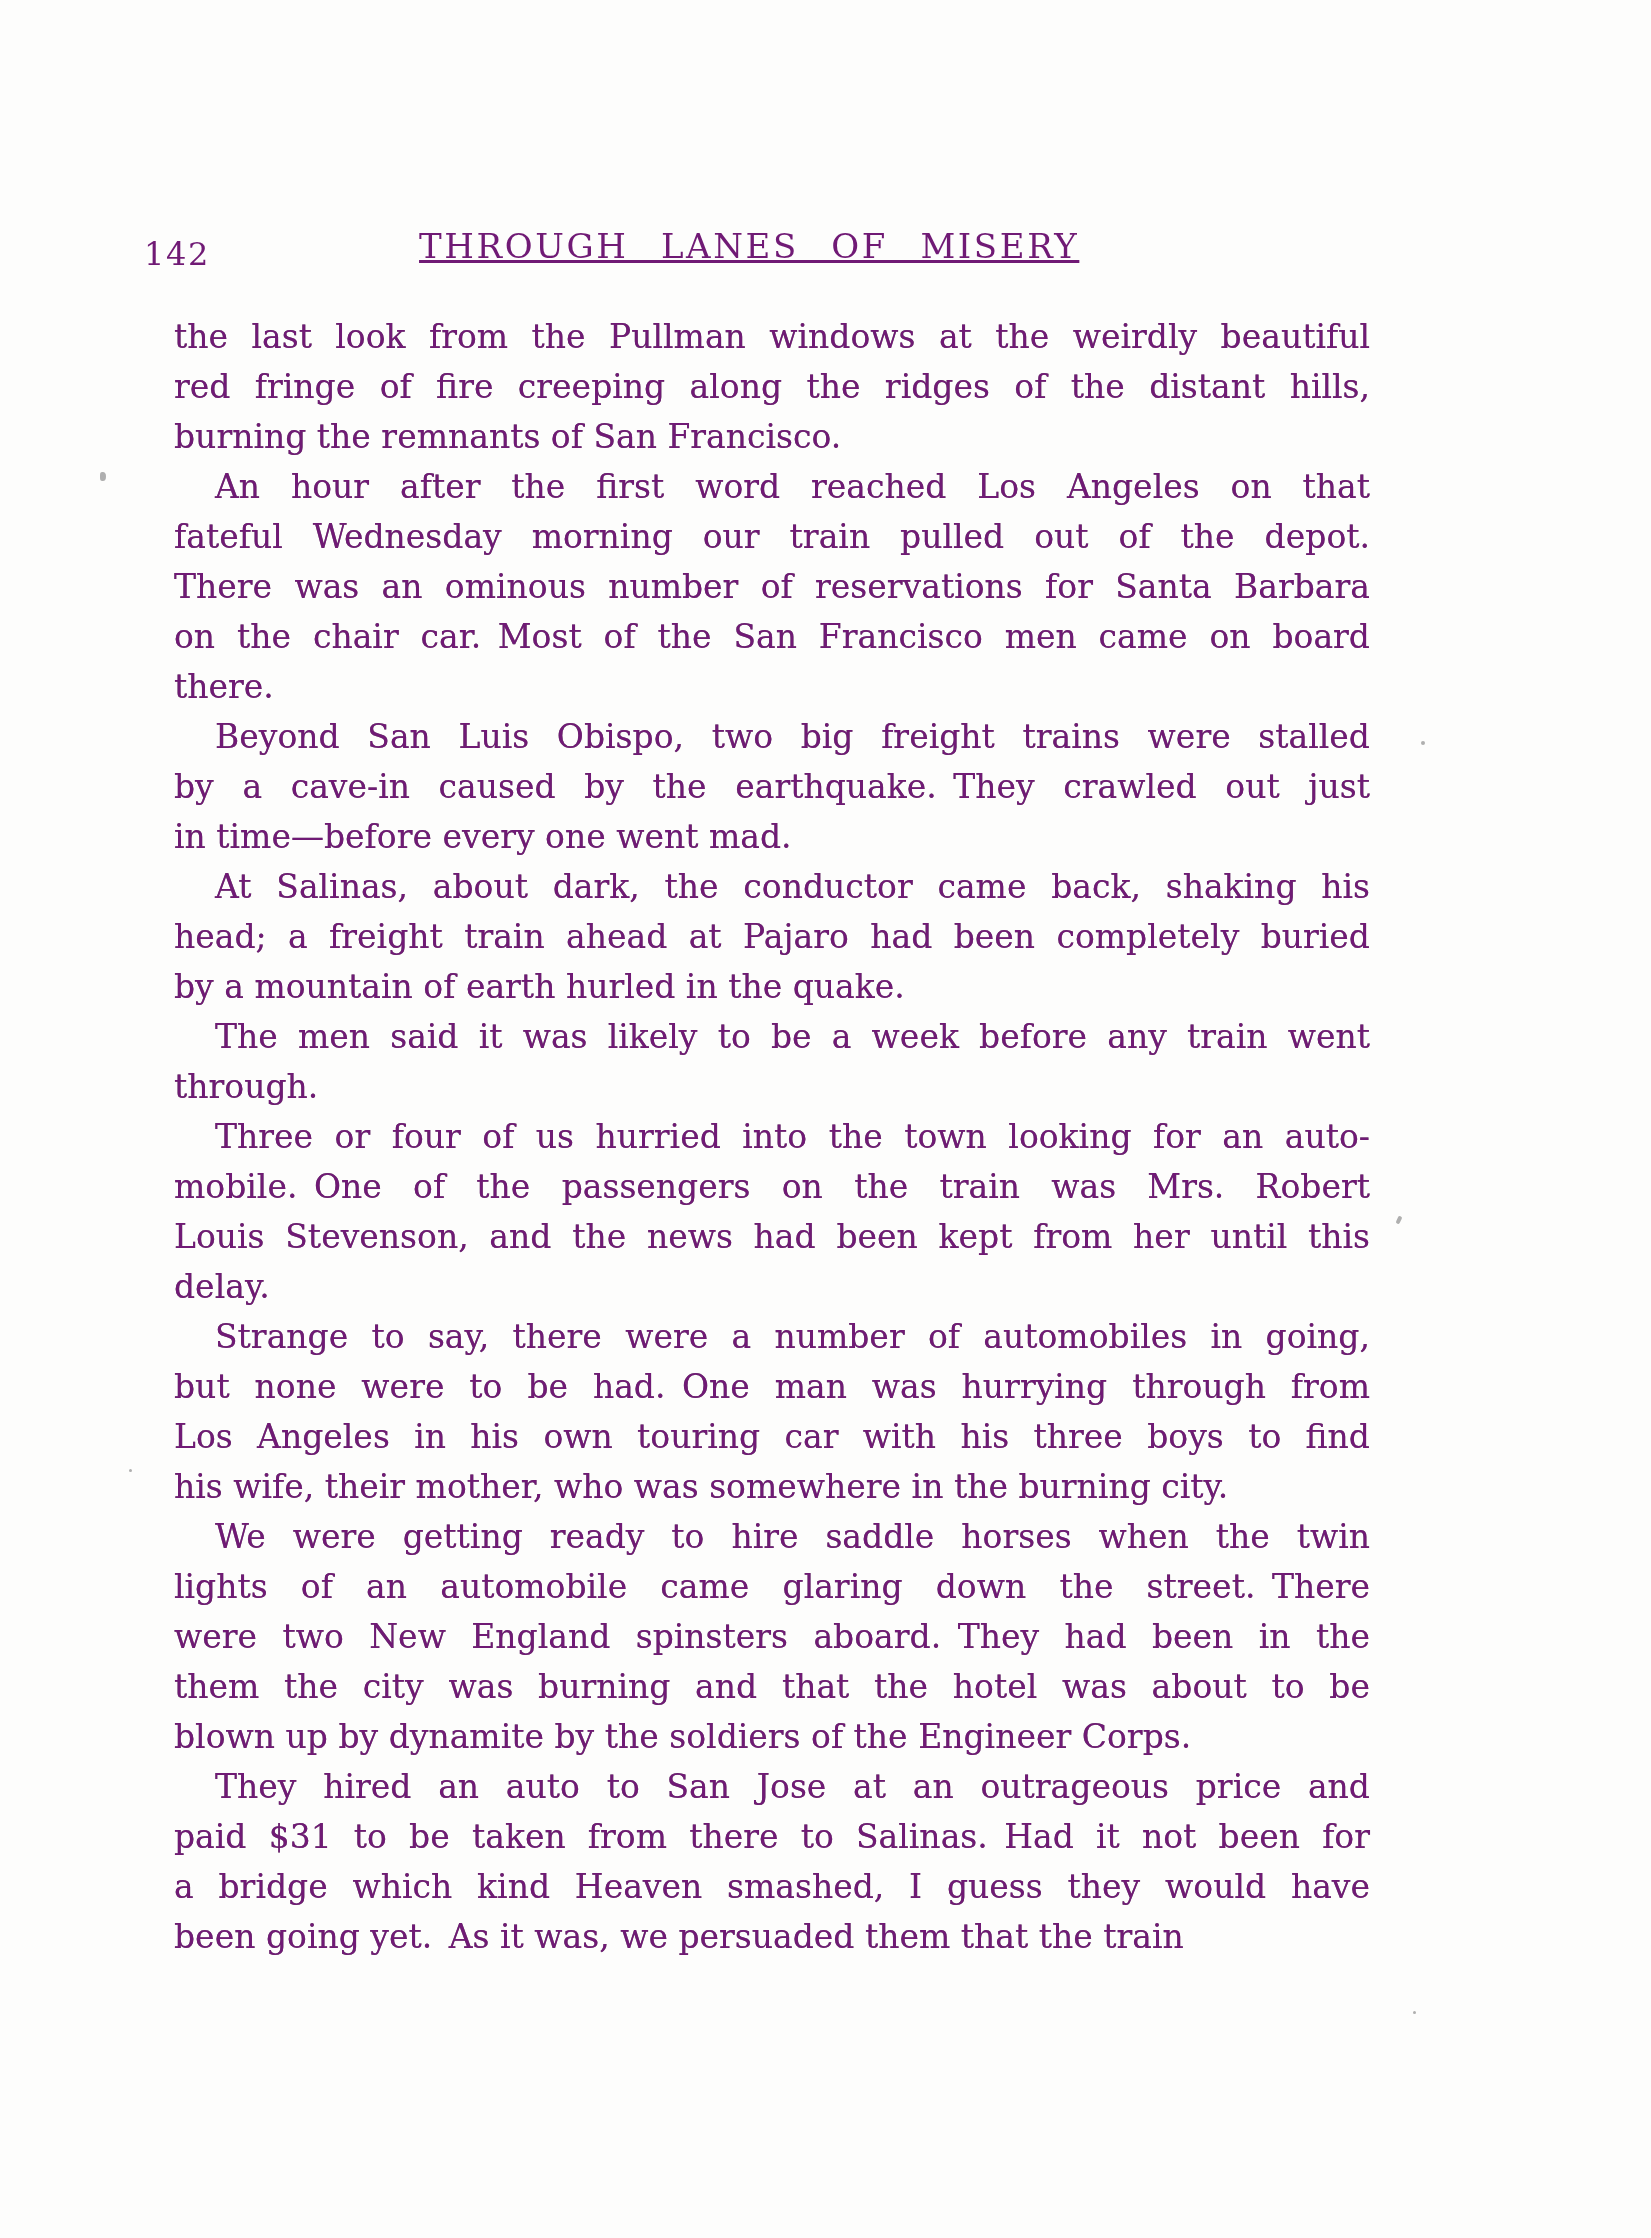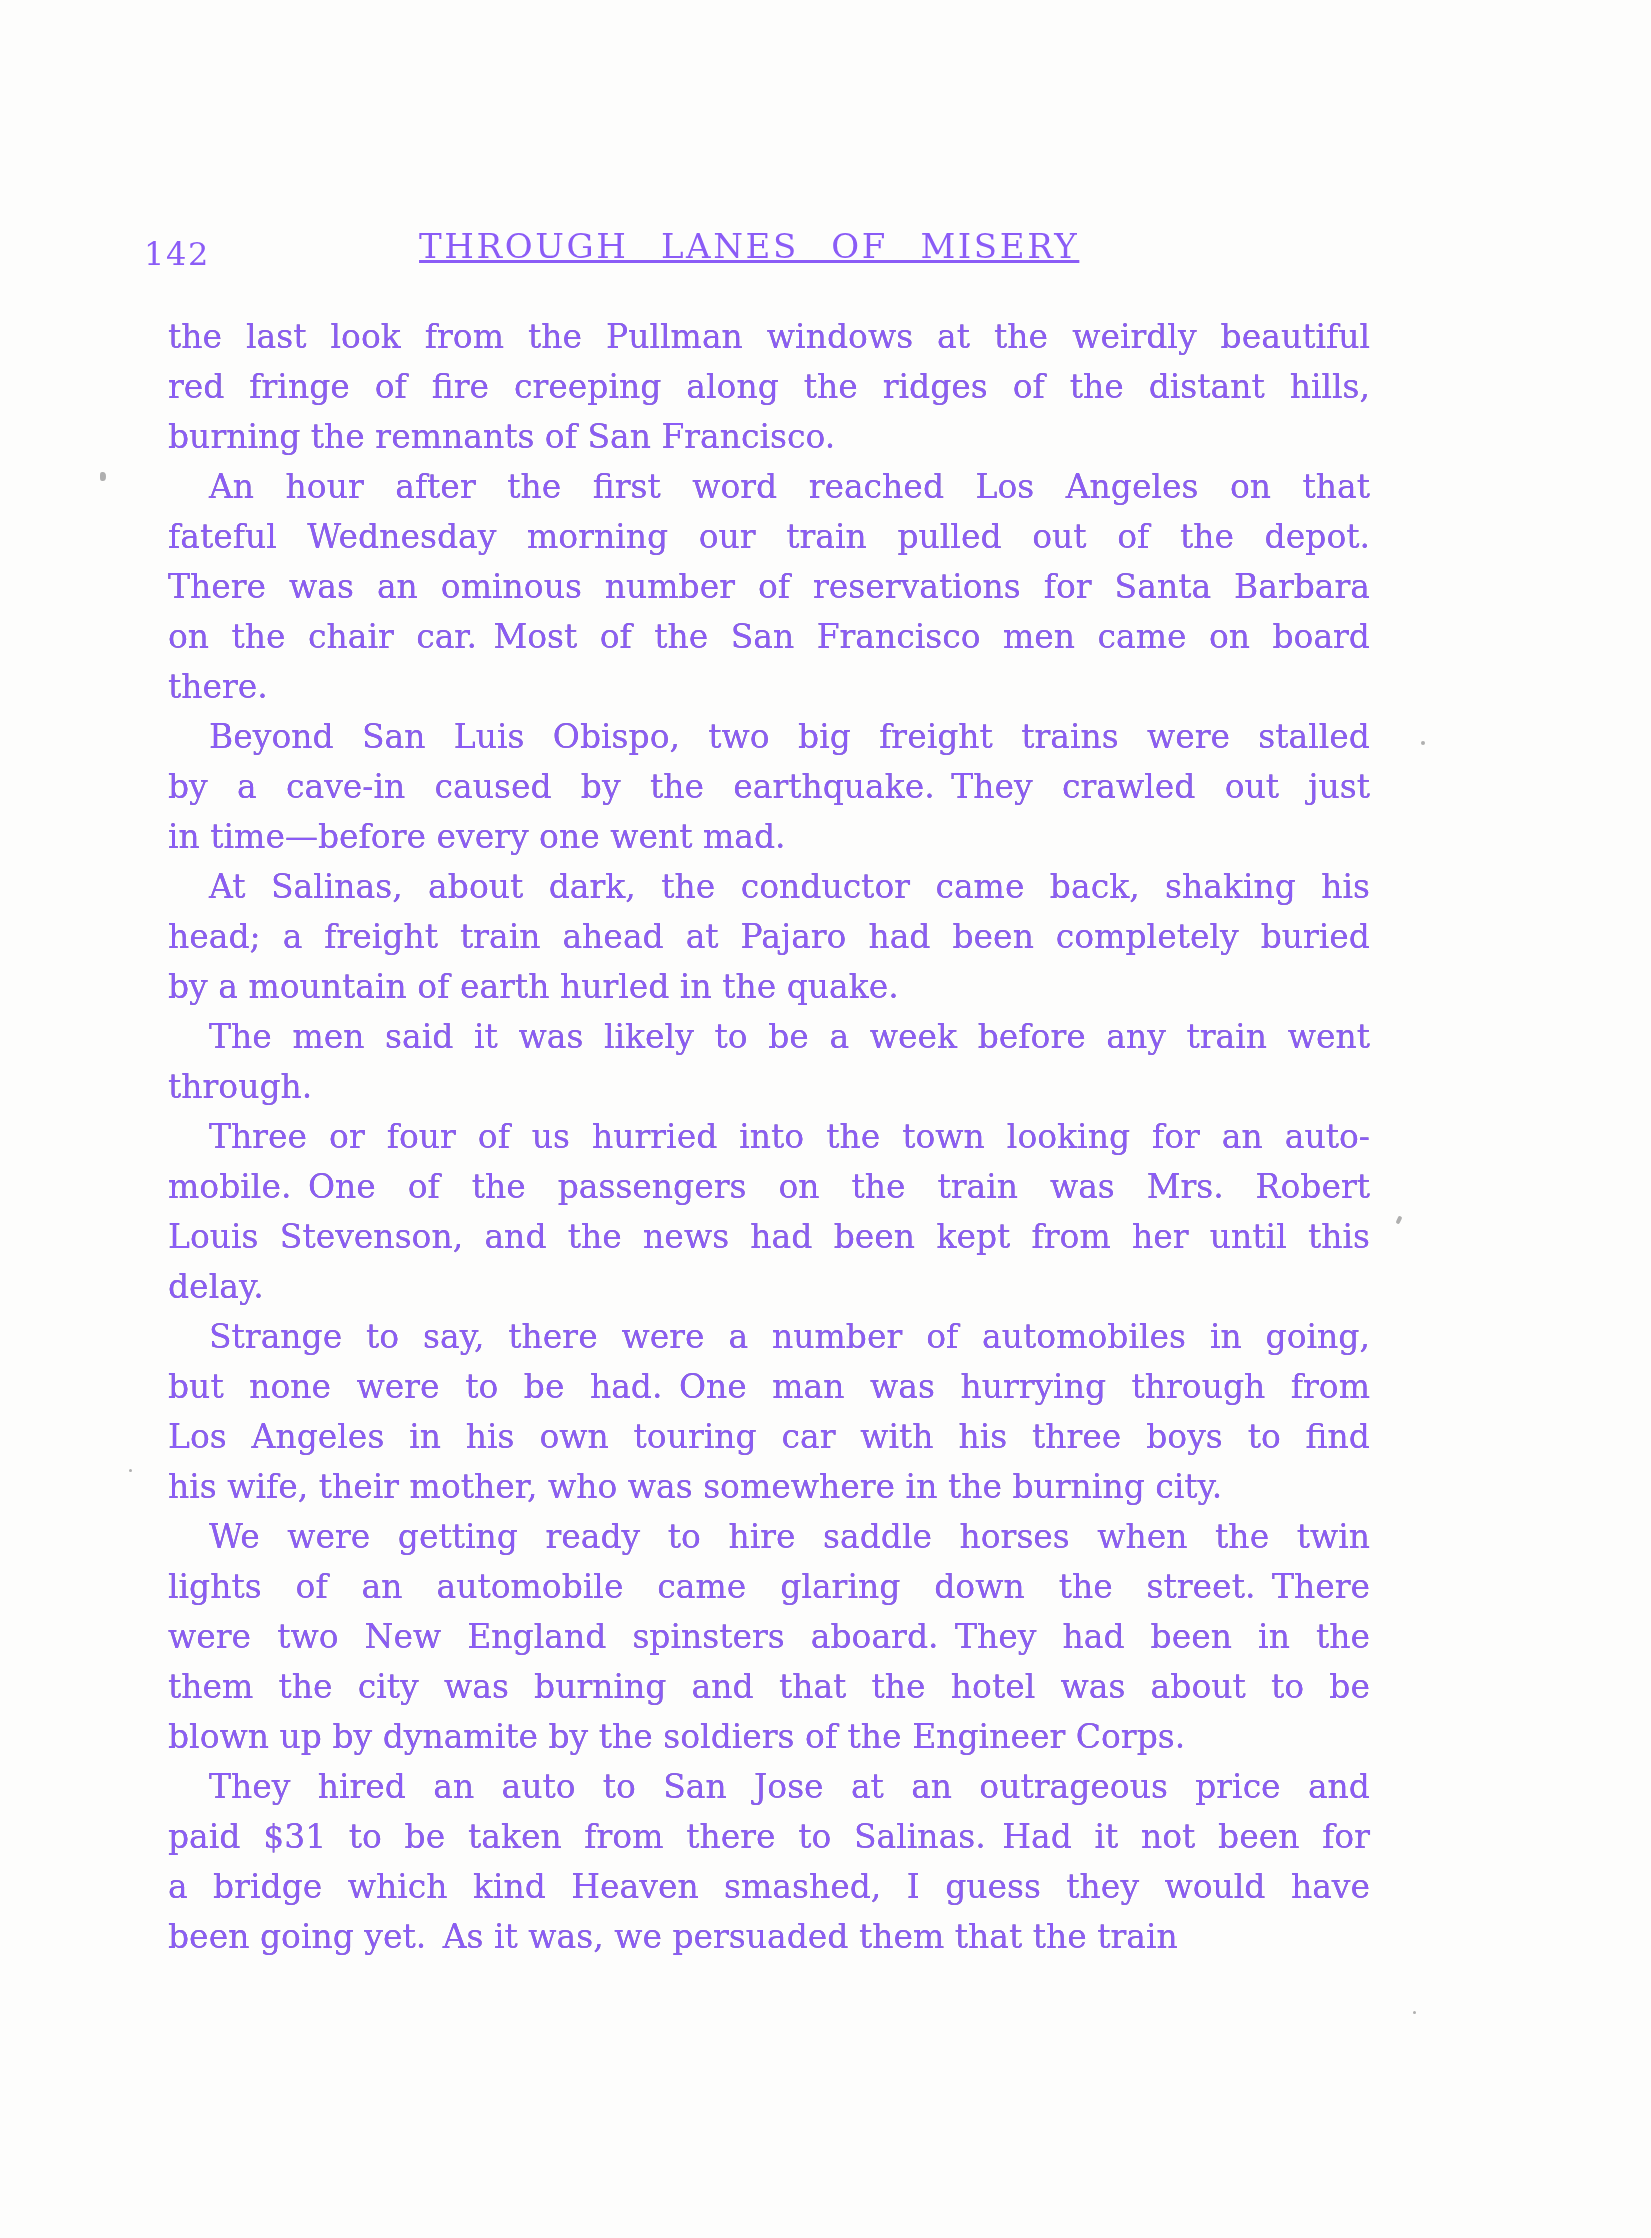--- a/index.html
+++ b/index.html
@@ -7,21 +7,21 @@
     padding: 0;
     background: #ffffff;
   }
   .page {
     position: relative;
     width: 1651px;
     height: 2239px;
     background: #fdfdfc;
     overflow: hidden;
     font-family: "DejaVu Serif", "Liberation Serif", serif;
-    color: #8b5cf6;
+    color: #701a75;
   }
   .page-header {
     position: absolute;
     top: 226px;
     left: 168px;
     width: 1202px;
     height: 52px;
   }
   .page-number {
     position: absolute;
@@ -48,20 +48,21 @@
     width: 1202px;
   }
   .line {
     font-size: 33px;
     line-height: 50px;
     height: 50px;
     text-align: justify;
     text-align-last: justify;
     text-shadow: 0 0 0.4px rgba(10,10,10,0.55);
     white-space: normal;
+    margin-left: 6px;
   }
   .line.last {
     text-align-last: left;
   }
   .line.indent {
     text-indent: 41px;
   }
   .speck {
     position: absolute;
     background: #6f6f6f;

